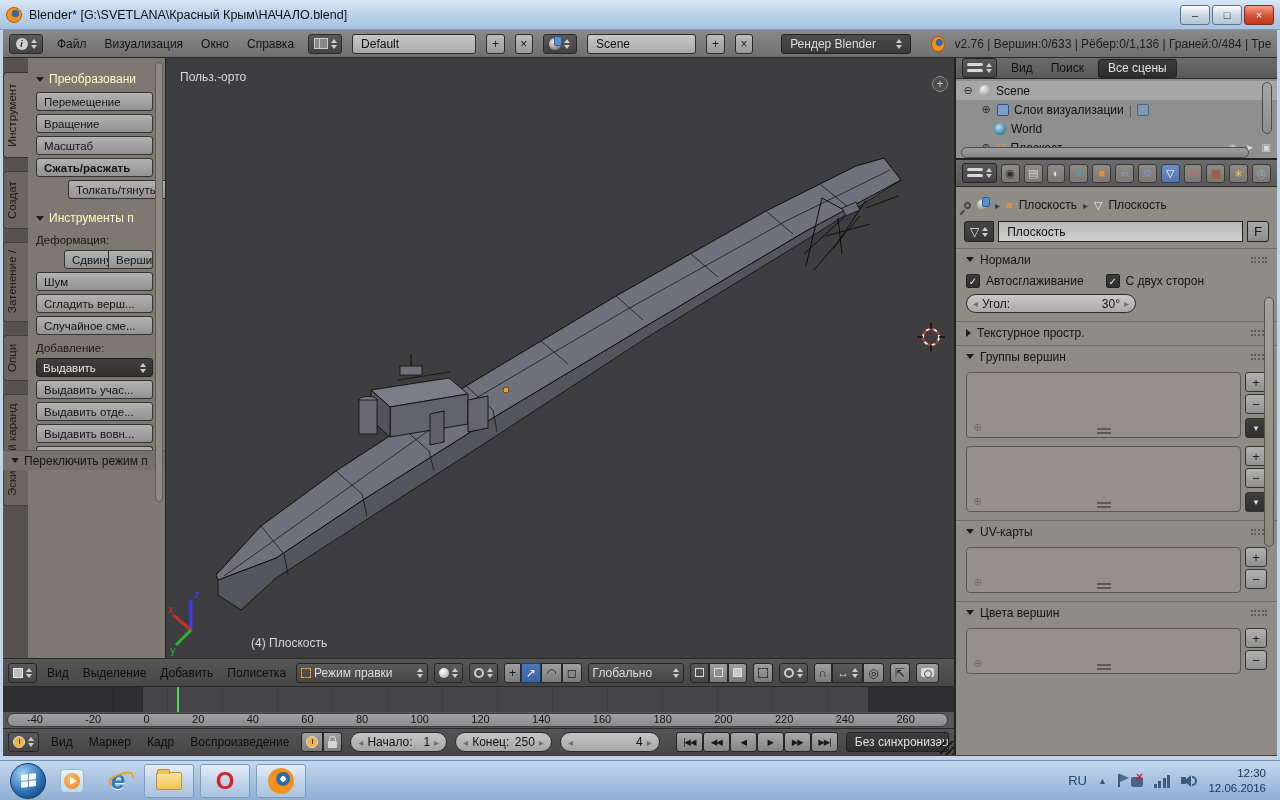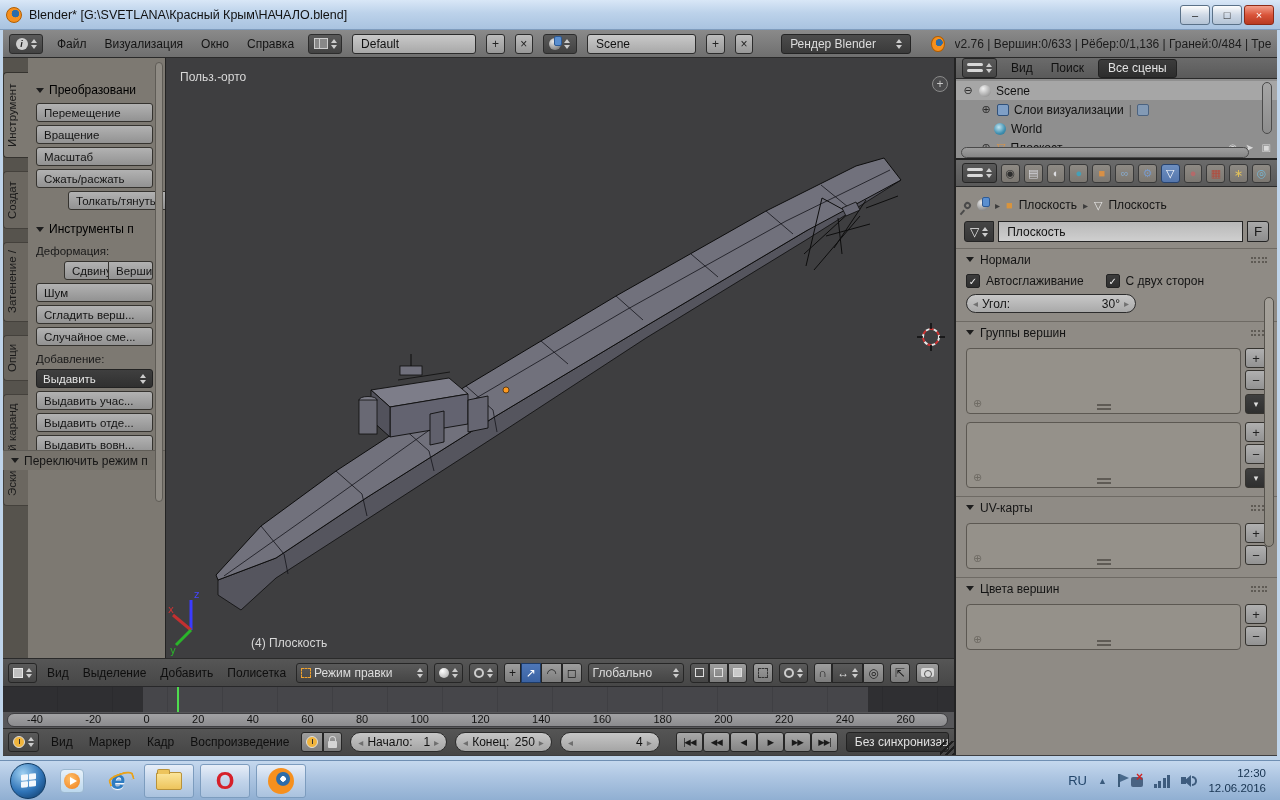--- a/index.html
+++ b/index.html
@@ -56,21 +56,21 @@
 
   .mid-row { height:600px; display:flex; }
 
   
   .toolshelf { width:163px; background:#7d7972; border-right:1px solid #232323; display:flex; position:relative; }
   .tab-col { width:25px; background:#56534d; display:flex; flex-direction:column; padding-top:14px; gap:13px; align-items:stretch; }
   .vtab { writing-mode:vertical-rl; transform:rotate(180deg); color:#1b1b1b; font-size:11.5px;
     background:#6b6760; border-radius:0 4px 4px 0; padding:6px 2px; text-align:center; border:1px solid #44413c; border-left:none; }
   .vtab.active { background:#7d7972; border-color:#35332f; }
   .shelf-panel { flex:1; padding:6px 12px 0 8px; position:relative; overflow:hidden; }
-  .panel-hdr { display:flex; align-items:center; gap:5px; color:#000000; height:18px; margin:17px 0 4px; white-space:nowrap; overflow:hidden;text-align:right; }
+  .panel-hdr { display:flex; align-items:center; gap:5px; color:#fef9c3; height:18px; margin:6px 0 4px; white-space:nowrap; overflow:hidden;text-align:right; }
   .tri-d { width:0; height:0; border-left:4px solid transparent; border-right:4px solid transparent; border-top:5px solid #1d1d1d; flex:none; }
   .tri-r { width:0; height:0; border-top:4px solid transparent; border-bottom:4px solid transparent; border-left:5px solid #1d1d1d; flex:none; }
   .tool-btn { height:19px; margin-bottom:3px; border-radius:3px; border:1px solid #35332f;
     background:linear-gradient(#b2b2b2,#929292); color:#141414; display:flex; align-items:center; padding:0 7px;
     white-space:nowrap; overflow:hidden; font-size:11.5px; }
   .btn-row { display:flex; gap:0; margin-bottom:3px; }
   .btn-row .tool-btn { flex:1; margin:0; border-radius:0; }
   .btn-row .tool-btn:first-child { border-radius:3px 0 0 3px;margin-left:28px; }
   .btn-row .tool-btn:last-child { border-radius:0 3px 3px 0; border-left:none; }
   .shelf-label { color:#1a1a1a; margin:7px 0 4px; font-size:11.5px; }
@@ -314,21 +314,21 @@
               <span class="vtab" style="height:112px;">Эскизный каранд</span>
             </div>
             <div class="shelf-panel">
               <div class="panel-hdr">
                 <span class="tri-d"></span>
                 <span>Преобразовани</span>
               </div>
               <button class="tool-btn" style="width:100%;">Перемещение</button>
               <button class="tool-btn" style="width:100%;">Вращение</button>
               <button class="tool-btn" style="width:100%;">Масштаб</button>
-              <button class="tool-btn" style="width:100%;">Сжать/расжать</button>
+              <button class="tool-btn" style="width:100%;font-weight:bold;">Сжать/расжать</button>
               <button class="tool-btn" style="width:100%;margin-left:32px;">Толкать/тянуть</button>
               <div class="panel-hdr" style="margin-top:10px;">
                 <span class="tri-d"></span>
                 <span>Инструменты п</span>
               </div>
               <div class="shelf-label">Деформация:</div>
               <div class="btn-row">
                 <button class="tool-btn">Сдвину</button>
                 <button class="tool-btn">Вершин</button>
               </div>
@@ -701,20 +701,25 @@
                 <span>С двух сторон</span>
               </span>
             </div>
             <div class="slider">
               <span class="s-arr">◂</span>
               <span>Угол:</span>
               <span class="val">30°</span>
               <span class="s-arr">▸</span>
             </div>
 
+            <div class="sect-hdr">
+              <span class="tri-r"></span>
+              <span>Текстурное простр.</span>
+              <span class="sect-grip"></span>
+            </div>
 
             <div class="sect-hdr">
               <span class="tri-d"></span>
               <span>Группы вершин</span>
               <span class="sect-grip"></span>
             </div>
             <div class="listbox-row" style="height:66px;">
               <div class="listbox">
                 <span class="addglyph">⊕</span>
                 <span class="drag"></span>

